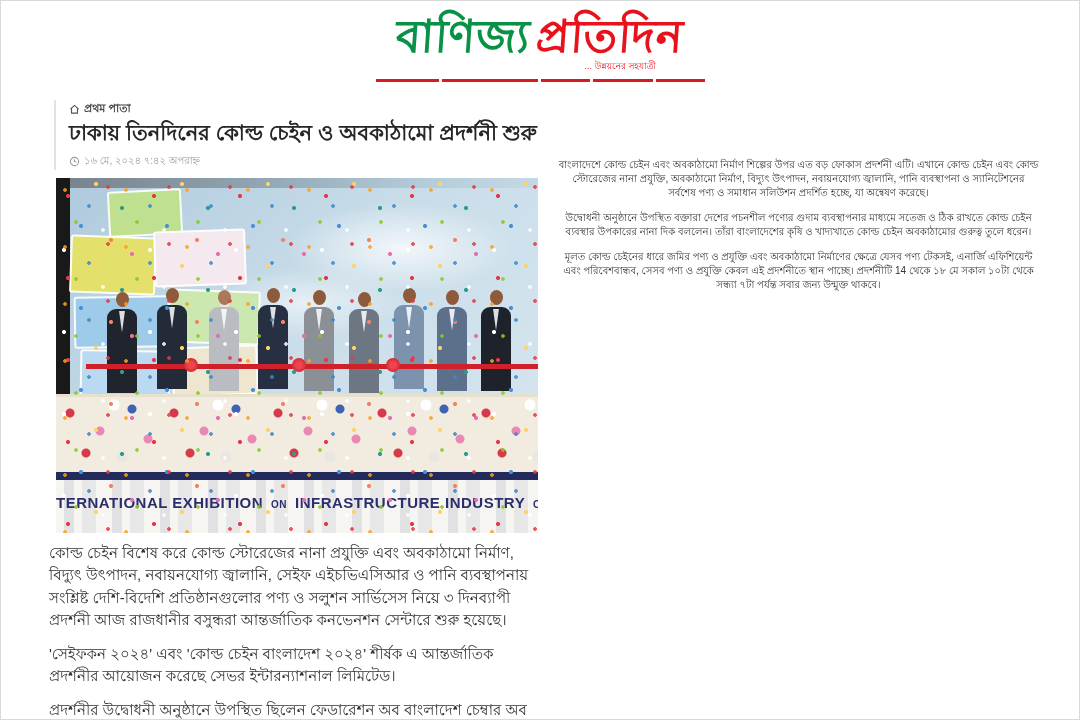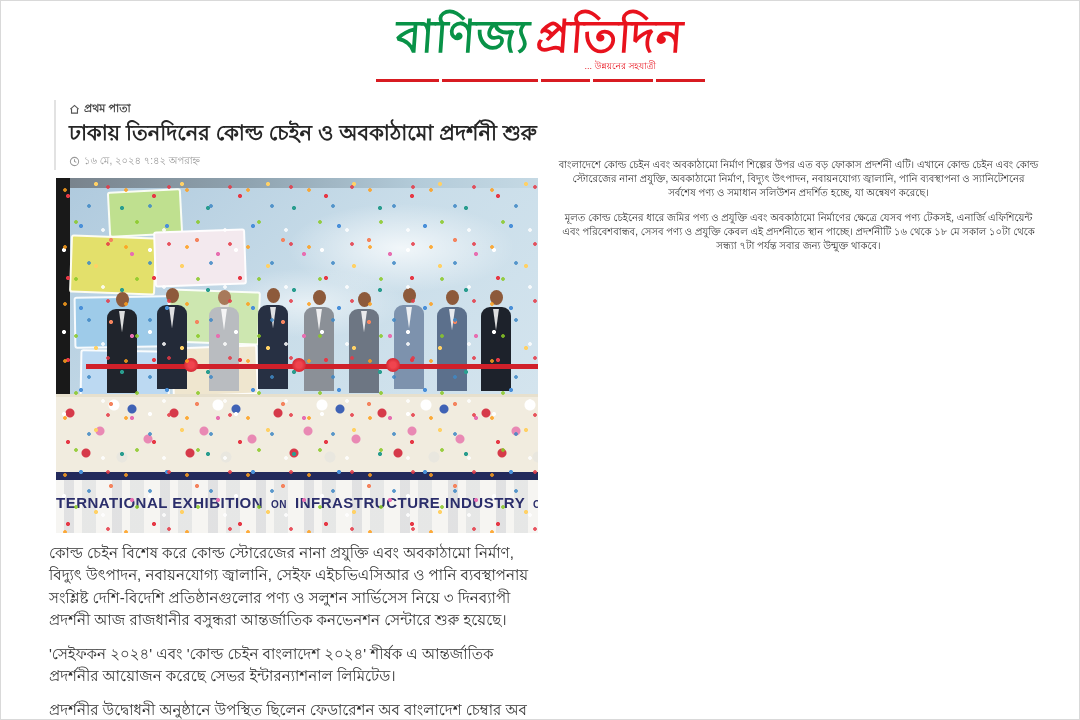--- a/index.html
+++ b/index.html
@@ -243,15 +243,16 @@
 
     <div class="body-text">
       <p>কোল্ড চেইন বিশেষ করে কোল্ড স্টোরেজের নানা প্রযুক্তি এবং অবকাঠামো নির্মাণ, বিদ্যুৎ উৎপাদন, নবায়নযোগ্য জ্বালানি, সেইফ এইচভিএসিআর ও পানি ব্যবস্থাপনায় সংশ্লিষ্ট দেশি-বিদেশি প্রতিষ্ঠানগুলোর পণ্য ও সলুশন সার্ভিসেস নিয়ে ৩ দিনব্যাপী প্রদর্শনী আজ রাজধানীর বসুন্ধরা আন্তর্জাতিক কনভেনশন সেন্টারে শুরু হয়েছে।</p>
       <p>'সেইফকন ২০২৪' এবং 'কোল্ড চেইন বাংলাদেশ ২০২৪' শীর্ষক এ আন্তর্জাতিক প্রদর্শনীর আয়োজন করেছে সেভর ইন্টারন্যাশনাল লিমিটেড।</p>
       <p>প্রদর্শনীর উদ্বোধনী অনুষ্ঠানে উপস্থিত ছিলেন ফেডারেশন অব বাংলাদেশ চেম্বার অব কমার্স এন্ড ইন্ডাস্ট্রি (এফবিসিসিআই) সিনিয়র ভাইস প্রেসিডেন্ট মো. আমিন হেলালী, অস্ট্রেলিয়া বাংলাদেশ চেম্বার অফ কমার্স এন্ড ইন্ডাস্ট্রির প্রেসিডেন্ট সৈয়দ মোয়াজ্জেম হোসেন, বাংলাদেশ কোল্ড স্টোরেজ এসোসিয়েশনের (বিসিএসএ) প্রেসিডেন্ট মোস্তফা আজাদ চৌধুরী, বাংলাদেশ চায়না চেম্বার অব কমার্স এন্ড ইন্ডাস্ট্রিজের সিনিয়র ভাইস প্রেসিডেন্ট এ টি এম আজিজুল আকিল ডেভিড, চীনের ইউনান কর্মাসিয়াল রিপ্রেজেনটেটিভ বাংলাদেশ অফিসের ডিরেক্টর লি শাওমি, চাইনিজ এন্টার প্রাইজেস এসোসিয়েশন ইন বাংলাদেশের প্রেসিডেন্ট কে চাংলিয়াং, এএসএইচআরএই বাংলাদেশ চ্যাপ্টারের সাবেক প্রেসিডেন্ট ইঞ্জি. মো. হাসমতুজ্জামান, বাংলাদেশ রেফ্রিজারেশন এন্ড এয়ার কন্ডিশনিং মার্চেন্ট এসোসিয়েশনের প্রেসিডেন্ট মোহাম্মদ আসাদুজ্জামান এবং সেভর ইন্টারন্যাশনাল লিমিটেডের ব্যবস্থাপনা পরিচালক মো. ফয়জুল আলম।</p>
     </div>
   </div>
 
   <div class="right-col">
     <p>বাংলাদেশে কোল্ড চেইন এবং অবকাঠামো নির্মাণ শিল্পের উপর এত বড় ফোকাস প্রদর্শনী এটি। এখানে কোল্ড চেইন এবং কোল্ড স্টোরেজের নানা প্রযুক্তি, অবকাঠামো নির্মাণ, বিদ্যুৎ উৎপাদন, নবায়নযোগ্য জ্বালানি, পানি ব্যবস্থাপনা ও স্যানিটেশনের সর্বশেষ পণ্য ও সমাধান সলিউশন প্রদর্শিত হচ্ছে, যা অন্বেষণ করেছে।</p>
-    <p>মূলত কোল্ড চেইনের ধারে জমির পণ্য ও প্রযুক্তি এবং অবকাঠামো নির্মাণের ক্ষেত্রে যেসব পণ্য টেকসই, এনার্জি এফিশিয়েন্ট এবং পরিবেশবান্ধব, সেসব পণ্য ও প্রযুক্তি কেবল এই প্রদর্শনীতে স্থান পাচ্ছে। প্রদর্শনীটি ১৬ থেকে ১৮ মে সকাল ১০টা থেকে সন্ধ্যা ৭টা পর্যন্ত সবার জন্য উন্মুক্ত থাকবে।</p>
+    <p>উদ্বোধনী অনুষ্ঠানে উপস্থিত বক্তারা দেশের পচনশীল পণ্যের গুদাম ব্যবস্থাপনার মাধ্যমে সতেজ ও ঠিক রাখতে কোল্ড চেইন ব্যবস্থার উপকারের নানা দিক বললেন। তাঁরা বাংলাদেশের কৃষি ও খাদ্যখাতে কোল্ড চেইন অবকাঠামোর গুরুত্ব তুলে ধরেন।</p>
+    <p>মূলত কোল্ড চেইনের ধারে জমির পণ্য ও প্রযুক্তি এবং অবকাঠামো নির্মাণের ক্ষেত্রে যেসব পণ্য টেকসই, এনার্জি এফিশিয়েন্ট এবং পরিবেশবান্ধব, সেসব পণ্য ও প্রযুক্তি কেবল এই প্রদর্শনীতে স্থান পাচ্ছে। প্রদর্শনীটি 14 থেকে ১৮ মে সকাল ১০টা থেকে সন্ধ্যা ৭টা পর্যন্ত সবার জন্য উন্মুক্ত থাকবে।</p>
   </div>
 </main>
 
 </body></html>

